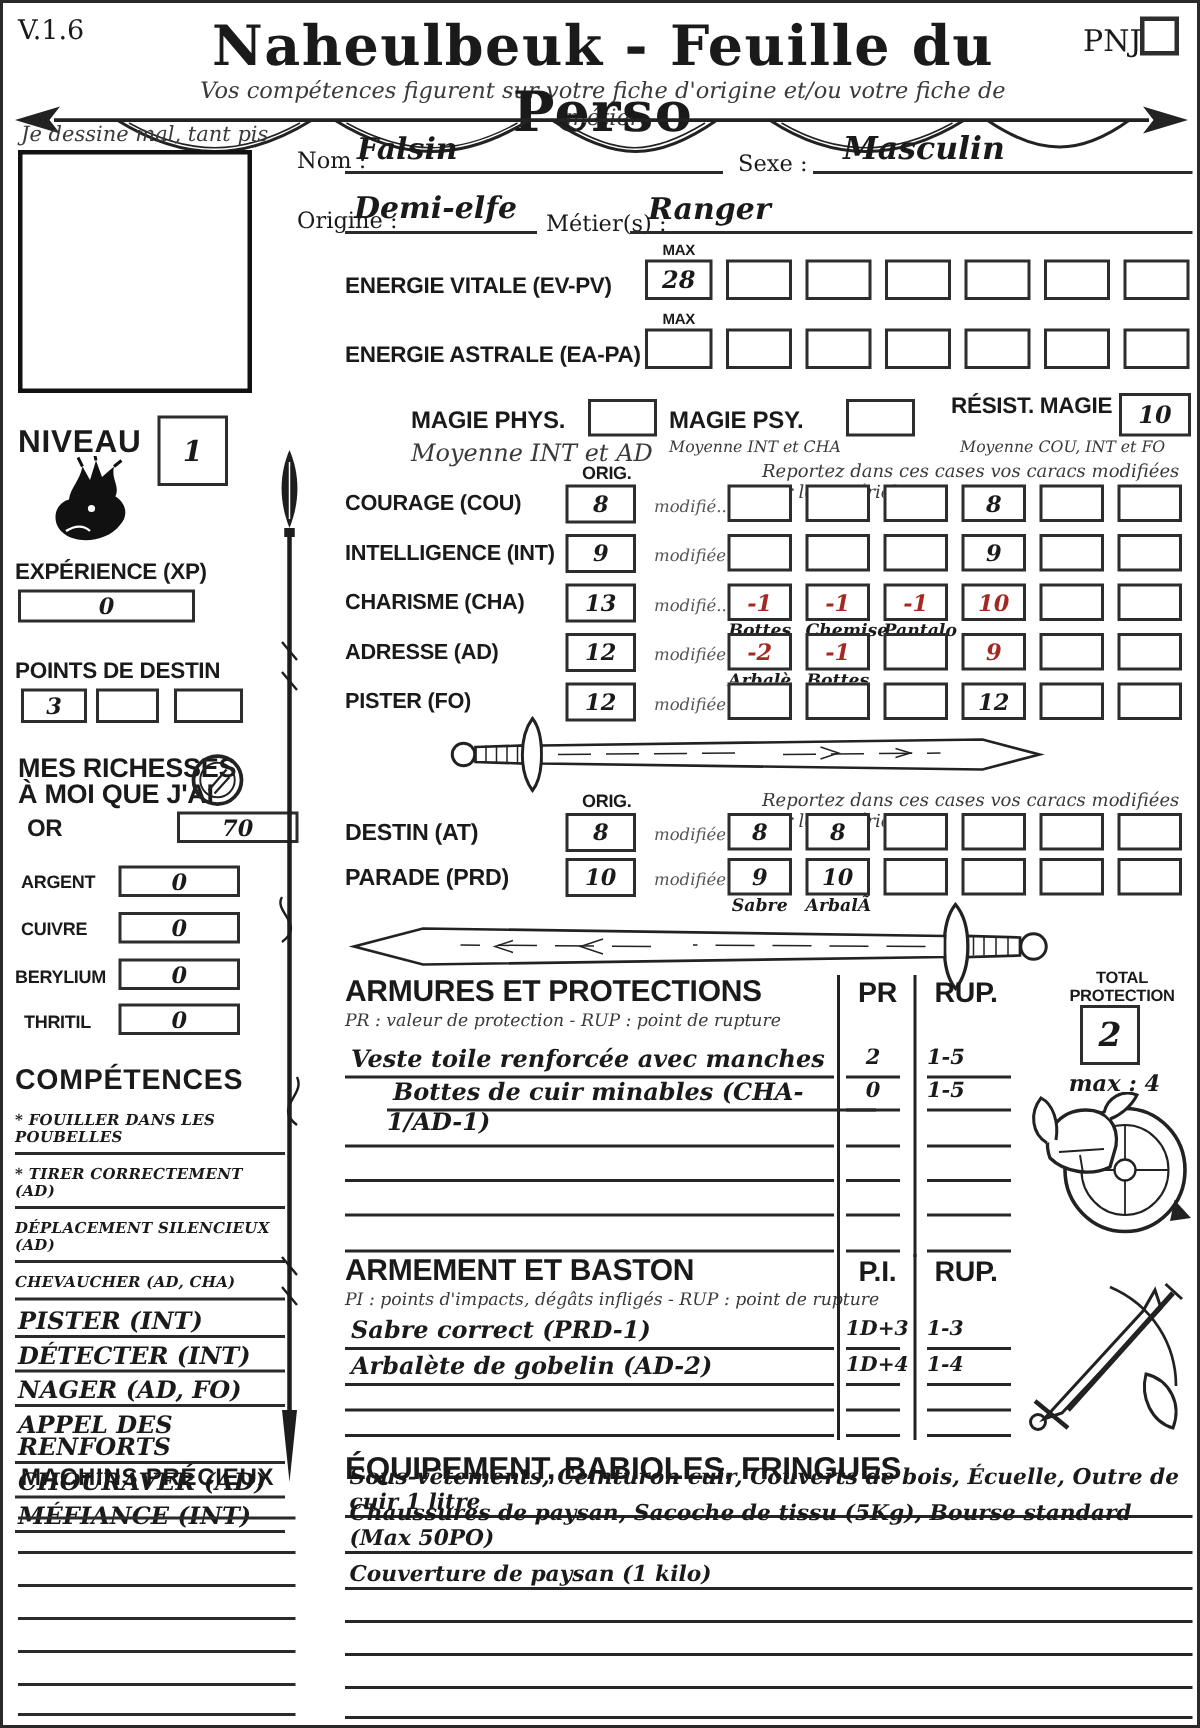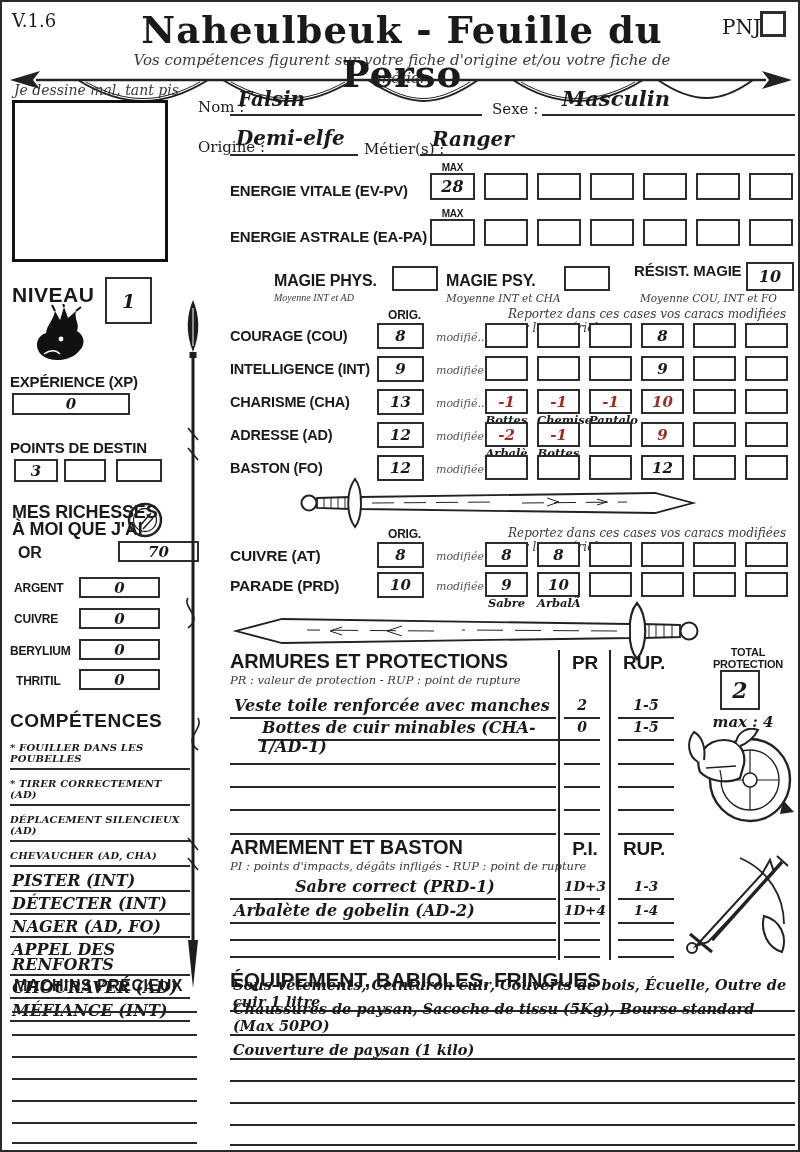--- a/index.html
+++ b/index.html
@@ -19,21 +19,21 @@
   .stat-row .slabel{position:absolute; left:0; top:5px; width:146px; font-size:14.5px;}
   .stat-row .orig{position:absolute; left:147px; top:0; width:47px; height:26px;}
   .stat-row .mod{position:absolute; left:206px; top:8px; font-size:11px; color:#555;}
   .stat-row .cell{position:absolute; top:0; width:43px; height:25px;}
   .stat-row .csub{position:absolute; top:26px; width:43px; text-align:center; font-size:11.5px; line-height:11px;}
   .c0{left:255px;} .c1{left:307px;} .c2{left:359px;} .c3{left:411px;} .c4{left:463px;} .c5{left:515px;}
   .hand-val{font-size:15px;}
   
   .trow-name{position:absolute; left:228px; width:326px; border-bottom:2px solid #262626;}
   .trow-pr{position:absolute; left:562px; width:36px; border-bottom:2px solid #262626; text-align:center;}
-  .trow-rup{position:absolute; left:616px; width:56px; border-bottom:2px solid #262626; text-align:center;}
+  .trow-rup{position:absolute; left:616px; width:56px; border-bottom:2px solid #262626; text-align:left;}
   .vbar{position:absolute; width:2px; background:#222;}
   
   .skill-small{font-family:"DejaVu Serif",serif; font-weight:bold; font-style:italic; font-size:10px; letter-spacing:0.2px; padding:3px 0 4px 0; border-bottom:2px solid #2b2b2b; margin-bottom:5px;}
   .skill-large{font-family:"DejaVu Serif",serif; font-weight:bold; font-style:italic; font-size:16px; line-height:15px; padding:1px 0 2px 2px; border-bottom:2px solid #2b2b2b; margin-bottom:3px;}
   .blank-line{position:absolute; border-bottom:2px solid #2b2b2b;}
   .equip-row{position:absolute; left:228px; width:565px; height:24px; border-bottom:2px solid #262626; display:flex; align-items:flex-end;}
   .equip-text{font-size:14.5px; line-height:17px; padding-left:3px;}
   svg{display:block;}
 </style>
 </head>
@@ -195,21 +195,21 @@
     <span class="hand" style="font-size:16px;"></span>
   </div>
   <div class="abs box" style="left:482px;top:217px;width:44px;height:27px;"></div>
   <div class="abs box" style="left:535px;top:217px;width:44px;height:27px;"></div>
   <div class="abs box" style="left:588px;top:217px;width:44px;height:27px;"></div>
   <div class="abs box" style="left:641px;top:217px;width:44px;height:27px;"></div>
   <div class="abs box" style="left:694px;top:217px;width:44px;height:27px;"></div>
   <div class="abs box" style="left:747px;top:217px;width:44px;height:27px;"></div>
 
   <div class="abs head" style="left:272px;top:270px;font-size:16px;">MAGIE PHYS.</div>
-  <div class="abs note" style="left:272px;top:290px;font-size:10px;font-family:Liberation Serif, serif;">Moyenne INT et AD</div>
+  <div class="abs note" style="left:272px;top:290px;font-size:16px;">Moyenne INT et AD</div>
   <div class="abs box" style="left:390px;top:264px;width:46px;height:25px;">
     <span class="hand hand-val"></span>
   </div>
   <div class="abs head" style="left:444px;top:270px;font-size:16px;">MAGIE PSY.</div>
   <div class="abs note" style="left:444px;top:290px;font-size:10.5px;">Moyenne INT et CHA</div>
   <div class="abs box" style="left:562px;top:264px;width:46px;height:25px;">
     <span class="hand hand-val"></span>
   </div>
   <div class="abs head" style="left:632px;top:260px;font-size:15px;">RÉSIST. MAGIE</div>
   <div class="abs note" style="left:638px;top:290px;font-size:10.5px;">Moyenne COU, INT et FO</div>
@@ -323,21 +323,21 @@
       </div>
     <div class="cell box c4">
         <span class="hand hand-val"></span>
       </div>
     <div class="cell box c5">
         <span class="hand hand-val"></span>
       </div>
   </div>
 
   <div class="stat-row" style="top:453px;">
-    <div class="slabel head">BASTON (FO)</div>
+    <div class="slabel head">PISTER (FO)</div>
     <div class="orig box">
         <span class="hand hand-val">12</span>
       </div>
     <div class="mod note">modifiée...</div>
     <div class="cell box c0">
         <span class="hand hand-val"></span>
       </div>
     <div class="cell box c1">
         <span class="hand hand-val"></span>
       </div>
@@ -364,21 +364,21 @@
       <path d="M64,22 L358,18 L396,28 L358,38 L64,34 Z" fill="#fff" stroke="#222" stroke-width="1.8"></path>
       <path d="M75,28 L200,27 M225,28 L330,27" stroke="#222" stroke-width="1" stroke-dasharray="22 10"></path>
       <path d="M250,23 L262,27 L250,31 M300,24 L310,27 L300,30" fill="none" stroke="#222" stroke-width="1"></path>
     </svg>
   </div>
 
   <div class="abs head" style="left:386px;top:525px;font-size:12px;">ORIG.</div>
   <div class="abs note" style="left:506px;top:524px;width:288px;font-size:12px;">Reportez dans ces cases vos caracs modifiées par le matériel</div>
 
   <div class="stat-row" style="top:540px;">
-    <div class="slabel head" style="font-size:15.5px;">CUIVRE (AT)</div>
+    <div class="slabel head" style="font-size:15.5px;">DESTIN (AT)</div>
     <div class="orig box">
         <span class="hand hand-val">8</span>
       </div>
     <div class="mod note">modifiée...</div>
     <div class="cell box c0">
         <span class="hand hand-val">8</span>
       </div>
     <div class="cell box c1">
         <span class="hand hand-val">8</span>
       </div>
@@ -511,21 +511,21 @@
       <path d="M14,92 L80,20 L88,6 L92,18 L26,88 Z" fill="#fff" stroke="#222" stroke-width="2"></path>
       <path d="M8,80 L30,98" stroke="#222" stroke-width="3"></path>
       <circle cx="10" cy="94" r="5" fill="none" stroke="#222" stroke-width="2"></circle>
       <path d="M100,8 L30,86" stroke="#222" stroke-width="3.4"></path>
       <path d="M58,4 C86,16 102,42 102,70" fill="none" stroke="#222" stroke-width="1.8"></path>
       <path d="M82,62 C98,66 106,82 100,98 C86,94 78,78 82,62 Z" fill="#fff" stroke="#222" stroke-width="2"></path>
       <path d="M95,2 L106,12" stroke="#222" stroke-width="2"></path>
     </svg>
   </div>
 
-  <div class="trow-name" style="top:875px;height:23px;text-align:center;">
+  <div class="trow-name" style="top:875px;height:23px;">
     <span class="hand" style="font-size:16px;padding-left:4px;">Sabre correct (PRD-1)</span>
   </div>
   <div class="trow-pr" style="top:875px;height:23px;">
     <span class="hand" style="font-size:13.5px;">1D+3</span>
   </div>
   <div class="trow-rup" style="top:875px;height:23px;">
     <span class="hand" style="font-size:13.5px;">1-3</span>
   </div>
   <div class="trow-name" style="top:899px;height:23px;">
     <span class="hand" style="font-size:16px;padding-left:4px;">Arbalète de gobelin (AD-2)</span>

